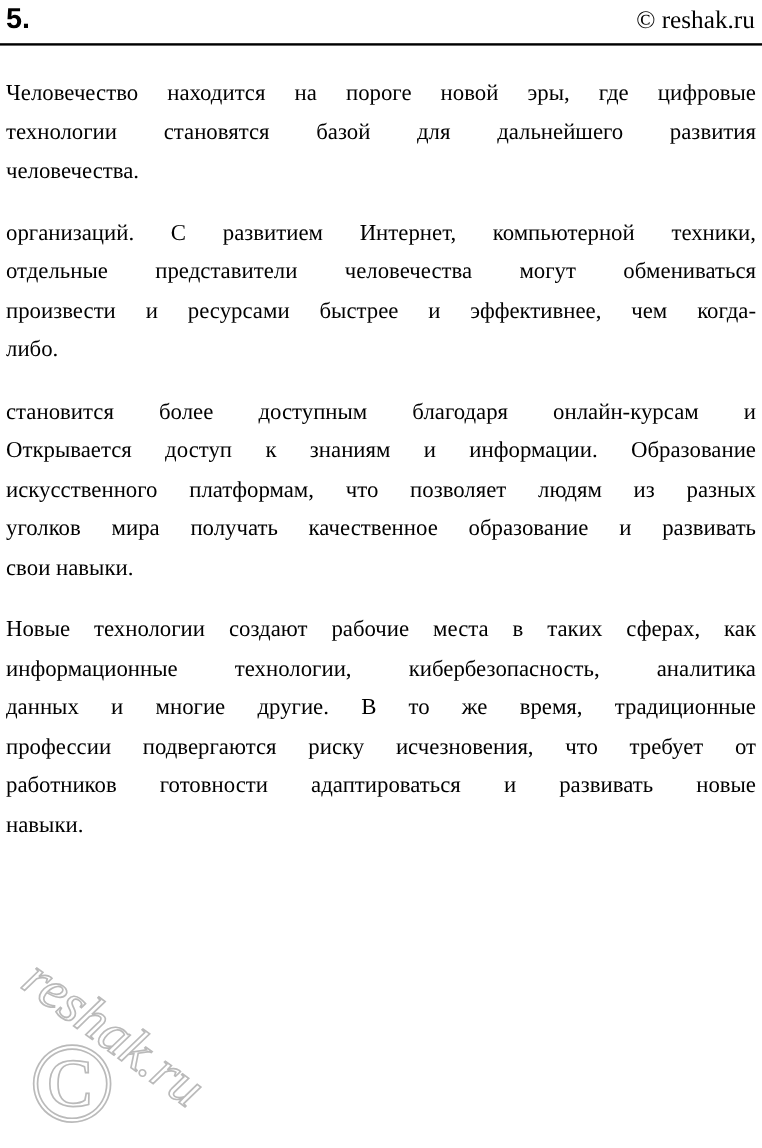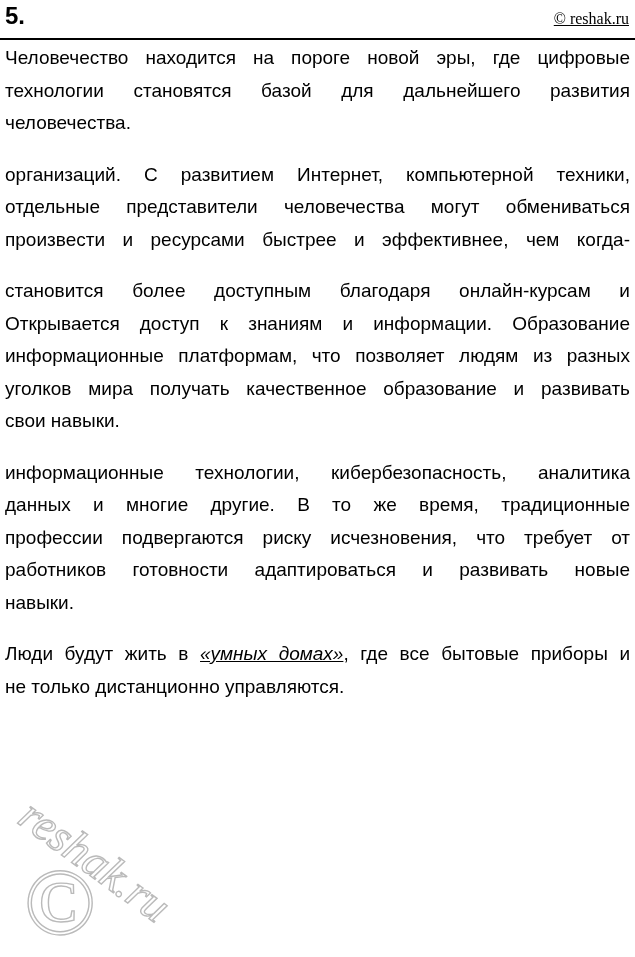--- a/index.html
+++ b/index.html
@@ -6,25 +6,25 @@
   .page {
     position:relative; width:635px; height:957px; background:#ffffff;
     font-family:"Liberation Sans", sans-serif; color:#000; overflow:hidden;
     box-sizing:border-box;
   }
   .header {
     display:flex; justify-content:space-between; align-items:baseline;
     padding:3px 6px 0 5px;
   }
   .task-number { font-weight:bold; font-size:24px; line-height:26px; }
-  .copyright { font-family:"Liberation Serif", serif; font-size:16px; line-height:24px;text-decoration:underline; }
+  .copyright { font-family:"Liberation Serif", serif; font-size:21px; line-height:24px; }
   .header-rule { border:none; border-top:2px solid #000; margin:7px 0 0 0; }
   .content {
-    padding:2px 5px 0 5px;
-    font-size:19px; line-height:32.5px;
+    padding:24px 5px 0 5px;
+    font-size:19px; line-height:32.5px;font-family:Liberation Serif, serif;
   }
   .para { margin:0 0 19px 0; }
   .line { text-align:justify; text-align-last:justify; }
   .line.last { text-align-last:left; }
   .em-underline { font-style:italic; text-decoration:underline; }
   .watermark { position:absolute; left:0; top:772px; pointer-events:none; opacity:0.9; }
 </style>
 </head>
 <body>
 
@@ -40,38 +40,36 @@
   <div class="content" id="paragraphs">
       <div class="para">
         <div class="line"><span>Человечество находится на пороге новой эры, где цифровые</span></div>
         <div class="line"><span>технологии становятся базой для дальнейшего развития</span></div>
         <div class="line last"><span>человечества.</span></div>
       </div>
       <div class="para">
         <div class="line"><span>организаций. С развитием Интернет, компьютерной техники,</span></div>
         <div class="line"><span>отдельные представители человечества могут обмениваться</span></div>
         <div class="line"><span>произвести и ресурсами быстрее и эффективнее, чем когда-</span></div>
+        <div class="line last"><span>либо.</span></div>
       </div>
       <div class="para">
         <div class="line"><span>становится более доступным благодаря онлайн-курсам и</span></div>
         <div class="line"><span>Открывается доступ к знаниям и информации. Образование</span></div>
-        <div class="line"><span>информационные платформам, что позволяет людям из разных</span></div>
+        <div class="line"><span>искусственного платформам, что позволяет людям из разных</span></div>
         <div class="line"><span>уголков мира получать качественное образование и развивать</span></div>
         <div class="line last"><span>свои навыки.</span></div>
       </div>
       <div class="para">
+        <div class="line"><span>Новые технологии создают рабочие места в таких сферах, как</span></div>
         <div class="line"><span>информационные технологии, кибербезопасность, аналитика</span></div>
         <div class="line"><span>данных и многие другие. В то же время, традиционные</span></div>
         <div class="line"><span>профессии подвергаются риску исчезновения, что требует от</span></div>
         <div class="line"><span>работников готовности адаптироваться и развивать новые</span></div>
         <div class="line last"><span>навыки.</span></div>
-      </div>
-      <div class="para">
-        <div class="line"><span>Люди будут жить в </span><span class="em-underline">«умных домах»</span><span>, где все бытовые приборы и</span></div>
-        <div class="line last"><span>не только дистанционно управляются.</span></div>
       </div>
     </div>
 
   <svg class="watermark" width="340" height="185" viewBox="0 0 340 185">
     <g fill="none" stroke="#b3b3b3" stroke-width="1.4" font-family="Liberation Serif, serif" font-style="italic">
       <text x="16" y="50" transform="rotate(36 16 50)" font-size="46">reshak.ru</text>
       <text x="24" y="162" font-size="95" font-style="normal">©</text>
     </g>
   </svg>
 

